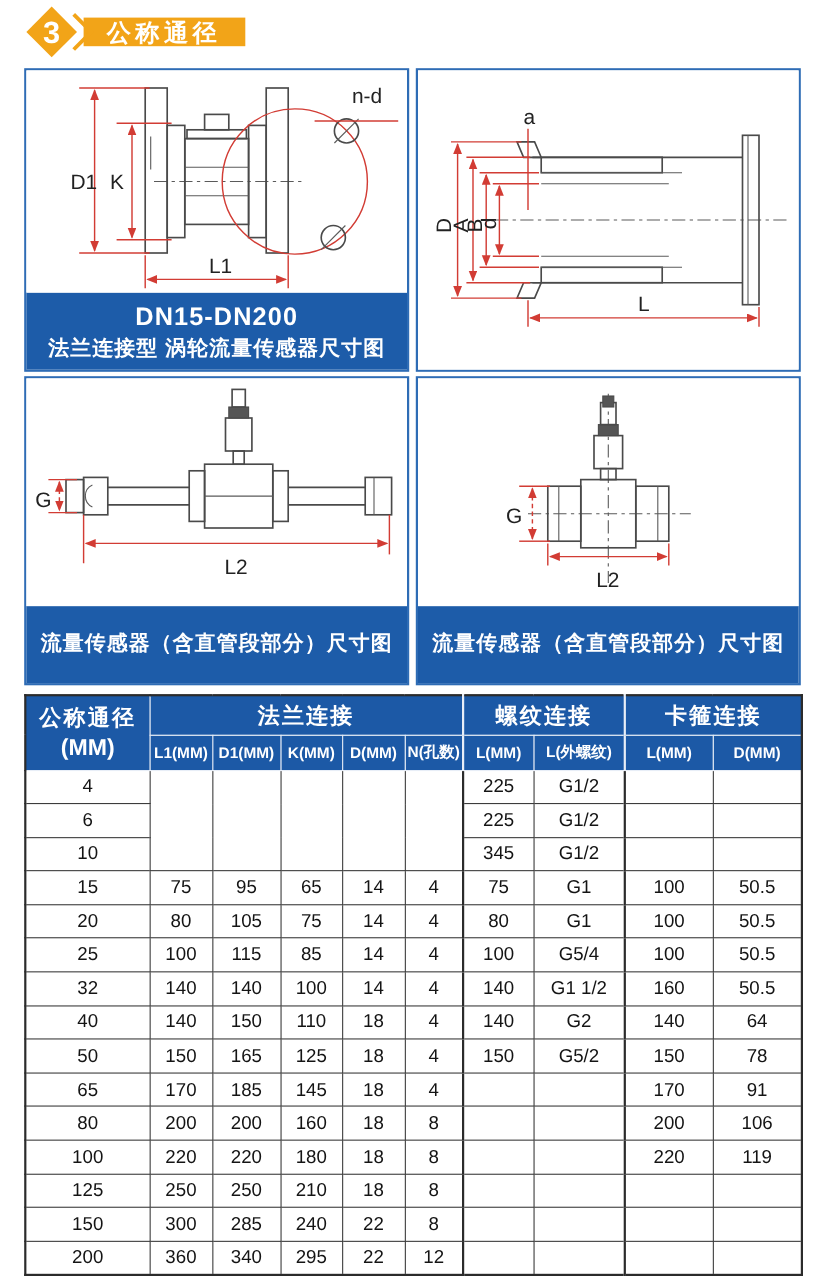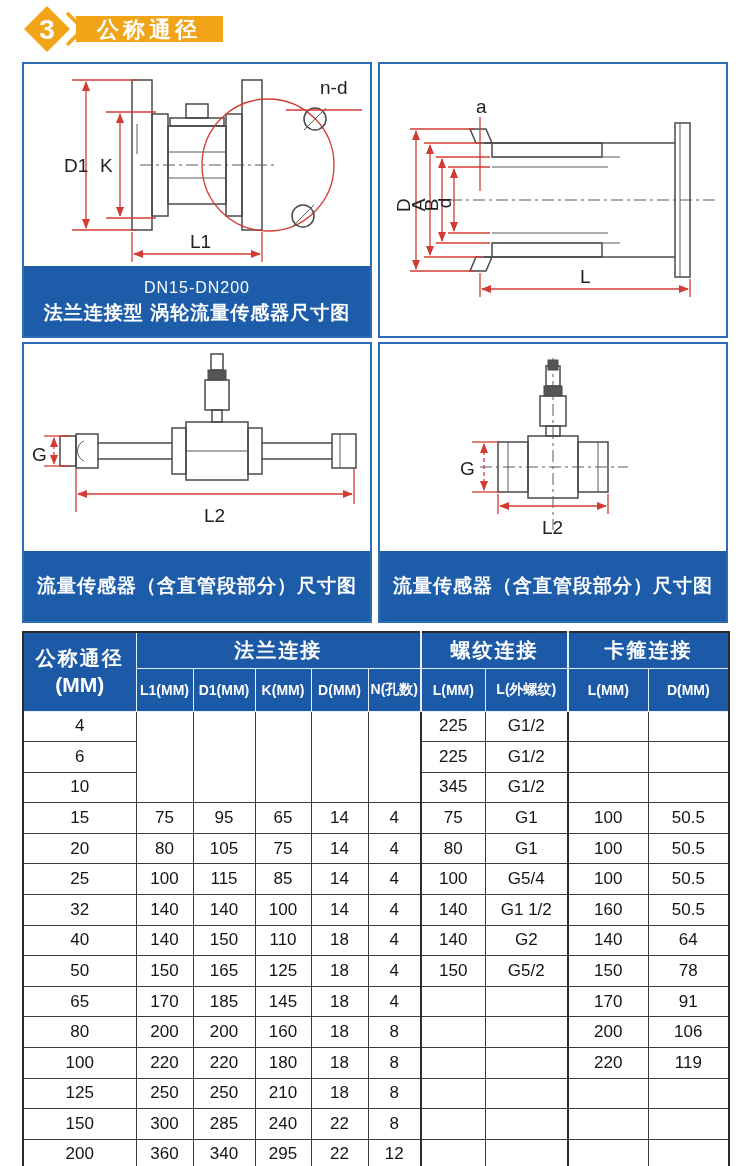--- a/index.html
+++ b/index.html
@@ -10,31 +10,31 @@
   .banner { position:absolute; left:10px; top:2px; width:240px; height:54px; }
 
   
   .panel-grid { position:absolute; left:22px; top:62px; width:706px;
     display:grid; grid-template-columns:350px 350px; grid-template-rows:276px 281px; gap:4px 6px; }
   .panel { border:2px solid #2e6cb5; background:#ffffff; display:flex; flex-direction:column; }
   .drawing { flex:1 1 auto; position:relative; background:#ffffff; }
   .drawing svg { display:block; width:100%; height:100%; }
   .caption { height:70px; background:#1d5ca9; color:#ffffff; display:flex; flex-direction:column;
     align-items:center; justify-content:center; line-height:1.45; }
-  .cap1 { font-size:16px; font-weight:normal; letter-spacing:1px; }
+  .cap1 { font-size:23px; font-weight:bold; letter-spacing:1px; }
   .cap1:empty { display:none; }
   .cap2 { font-size:19px; font-weight:bold; letter-spacing:1px; }
   .panel-2 .cap2 { font-size:21px; }
 
   
   table { position:absolute; left:22px; top:631px; width:706px; border-collapse:collapse;
     table-layout:fixed; border:2px solid #2b2b2b; }
   thead th { background:#1c59a6; color:#ffffff; border:1px solid #e8eef7; font-weight:bold; }
   thead tr.grp th { height:36px; font-size:20px; letter-spacing:2px; }
-  thead tr.sub th { height:43px; font-size:14px; letter-spacing:0; }
+  thead tr.sub th { height:32px; font-size:14px; letter-spacing:0; }
   th.dnhead { font-size:20px; line-height:1.3; letter-spacing:1px; }
   th.dnhead .mm { font-size:21px; letter-spacing:0; }
   tbody td { background:#ffffff; border:1px solid #3c3c3c; height:30.6px; text-align:center;
     font-size:17px; color:#141414; }
   tbody td.dncol { font-size:17px; }
   .gsep { border-right-width:2px !important; border-right-color:#2b2b2b !important; }
   thead .gsep { border-right-color:#e8eef7 !important;margin-top:39px; }
 
   
   .blk { stroke:#4a4a4a; stroke-width:1.5; fill:none; }

